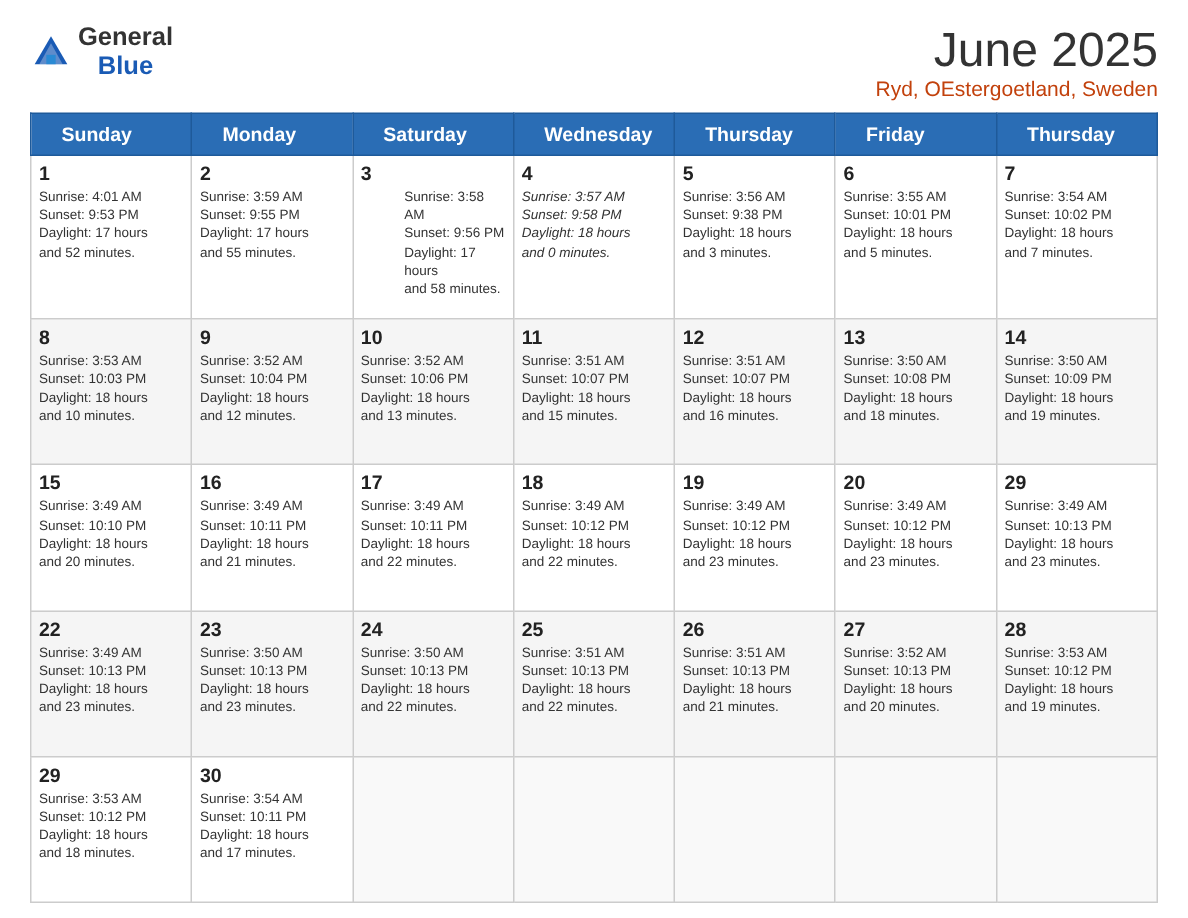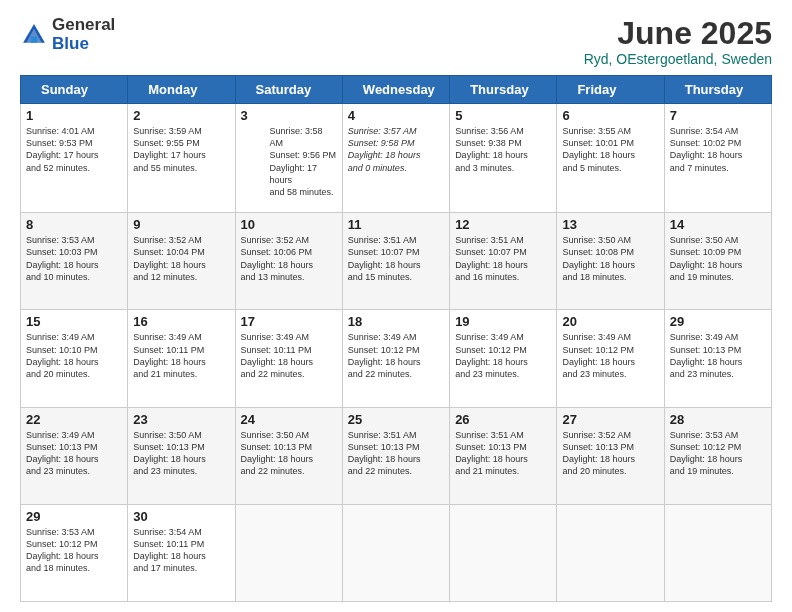--- a/index.html
+++ b/index.html
@@ -25,47 +25,48 @@
     }
     .logo {
       display: flex;
       align-items: center;
       gap: 4px;
     }
     .logo-text {
       display: flex;
       flex-direction: column;
       line-height: 1.1;
+      text-align: center;
     }
     .logo-general {
       font-size: 17px;
       font-weight: bold;
       color: #333;
     }
     .logo-blue {
       font-size: 17px;
       font-weight: bold;
       color: #1a5bb5;
     }
     .logo-icon {
       width: 28px;
       height: 28px;
     }
     .title-block {
       text-align: right;
     }
     .main-title {
       font-size: 32px;
-      font-weight: bold;
+      font-weight: normal;
       color: #333;
       line-height: 1.1;
     }
     .subtitle {
       font-size: 14px;
-      color: #0f766e;
+      color: #c2410c;
     }
     .calendar {
       flex: 1;
       border: 1px solid #ccc;
       border-collapse: collapse;
       width: 100%;
       table-layout: fixed;
     }
     .calendar th {
       background: #2a6db5;

